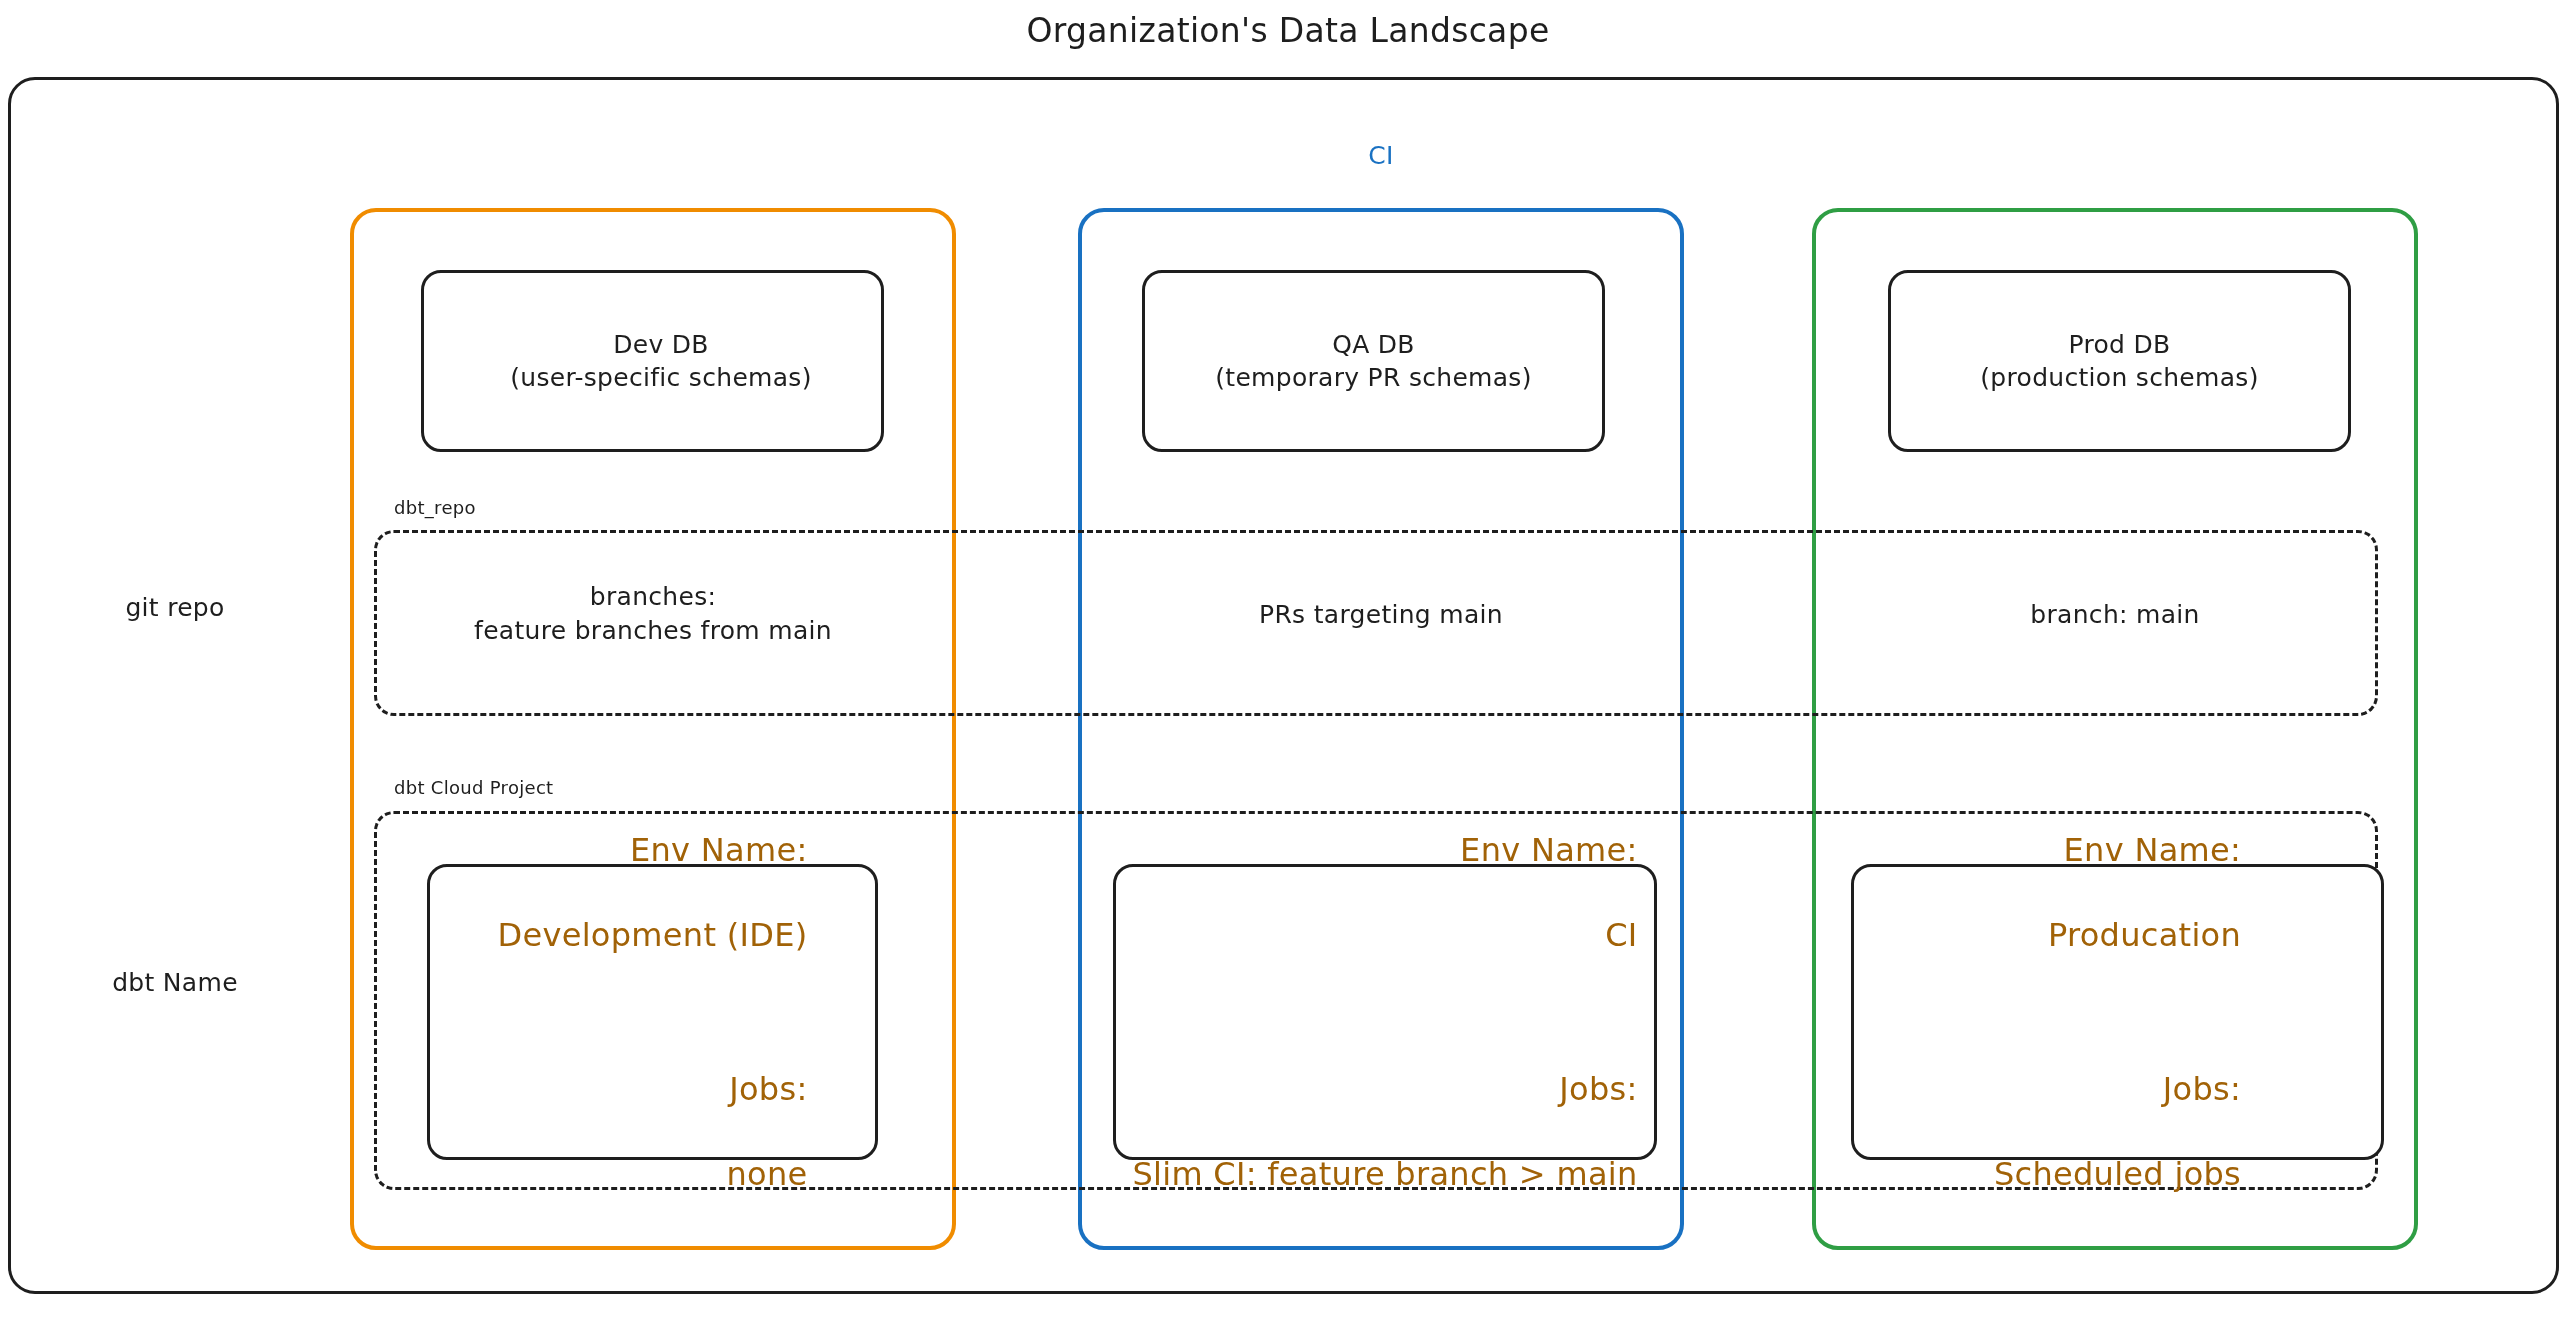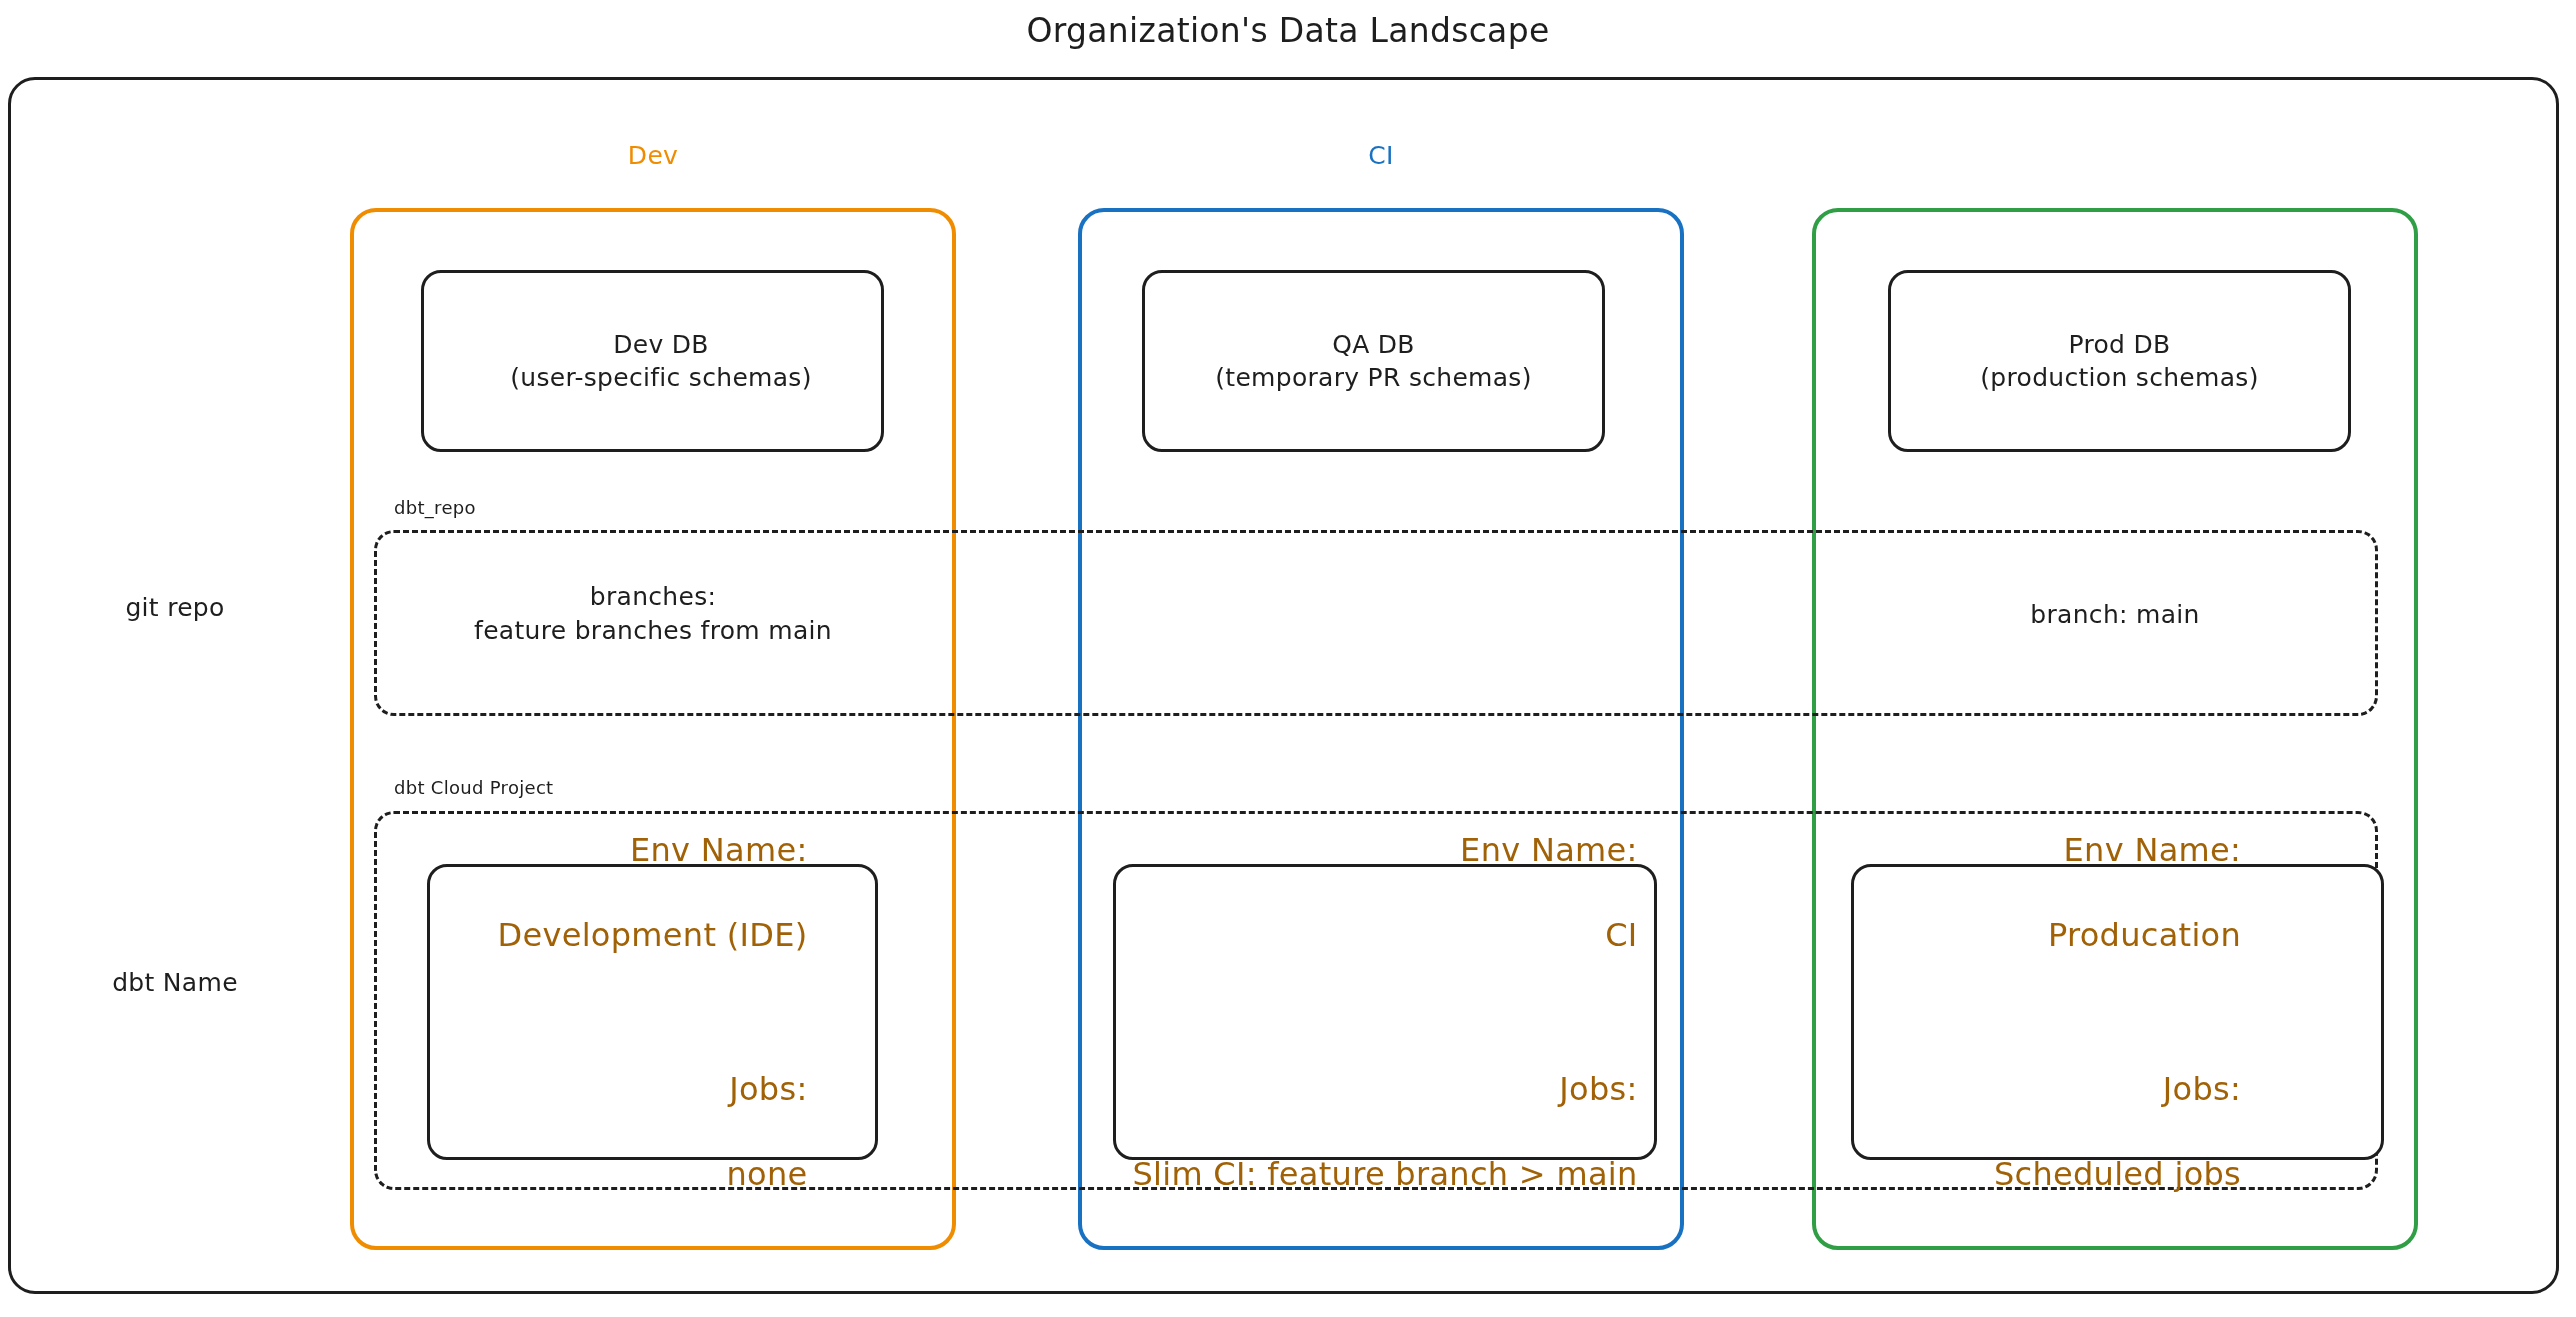--- a/index.html
+++ b/index.html
@@ -163,21 +163,20 @@
 </style>
 </head>
 <body>
 
 <div id="canvas">
 
   <div id="diagram-title" class="hand">Organization's Data Landscape</div>
 
   <div id="outer-frame"></div>
 
-  <div id="col-header-dev" class="col-header hand" style="color:#f08c00;">Dev</div>
   <div id="col-header-ci" class="col-header hand" style="color:#1971c2;">CI</div>
 
   <div id="env-frame-dev" class="env-frame" style="border-color:#f08c00;"></div>
   <div id="env-frame-ci" class="env-frame" style="border-color:#1971c2;"></div>
   <div id="env-frame-prod" class="env-frame" style="border-color:#2f9e44;"></div>
 
   <div id="row-label-git" class="row-label hand">git repo</div>
   <div id="row-label-dbtcloud" class="row-label hand">dbt Name</div>
 
   <div id="db-box-dev" class="node-box db-box hand">Dev DB
@@ -185,20 +184,21 @@
   <div id="db-box-ci" class="node-box db-box hand">QA DB
 (temporary PR schemas)</div>
   <div id="db-box-prod" class="node-box db-box hand">Prod DB
 (production schemas)</div>
 
   <div id="group-label-git" class="group-label hand">dbt_repo</div>
   <div id="group-git" class="dashed-group"></div>
 
   <div id="git-text-dev" class="git-text hand">branches:
 feature branches from main</div>
+  <div id="git-text-ci" class="git-text hand">PRs targeting main</div>
   <div id="git-text-prod" class="git-text hand">branch: main</div>
 
   <div id="group-label-dbtcloud" class="group-label hand">dbt Cloud Project</div>
   <div id="group-dbtcloud" class="dashed-group"></div>
 
   <div id="env-box-dev" class="node-box env-box">
     <div class="env-box-inner hand">
       <div>Env Name:</div>
       <div>Development (IDE)</div>
       <div class="env-box-gap"></div>

